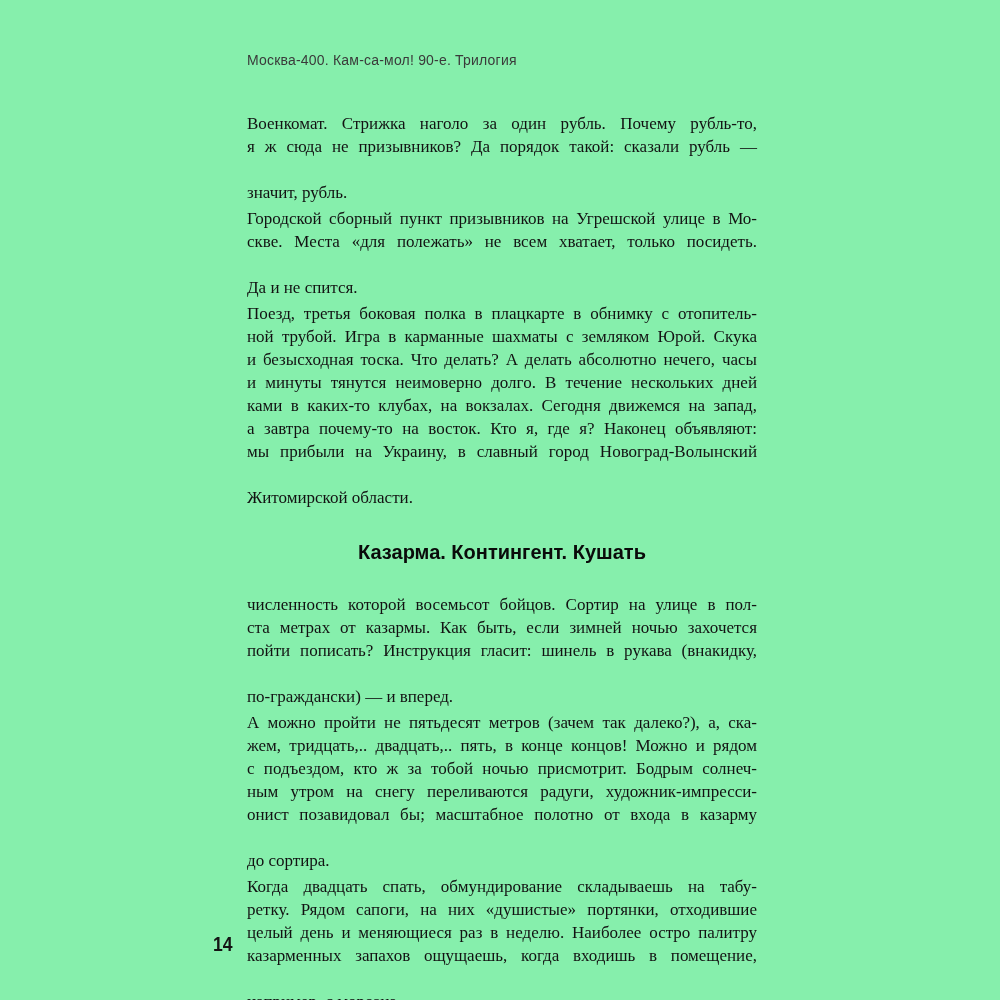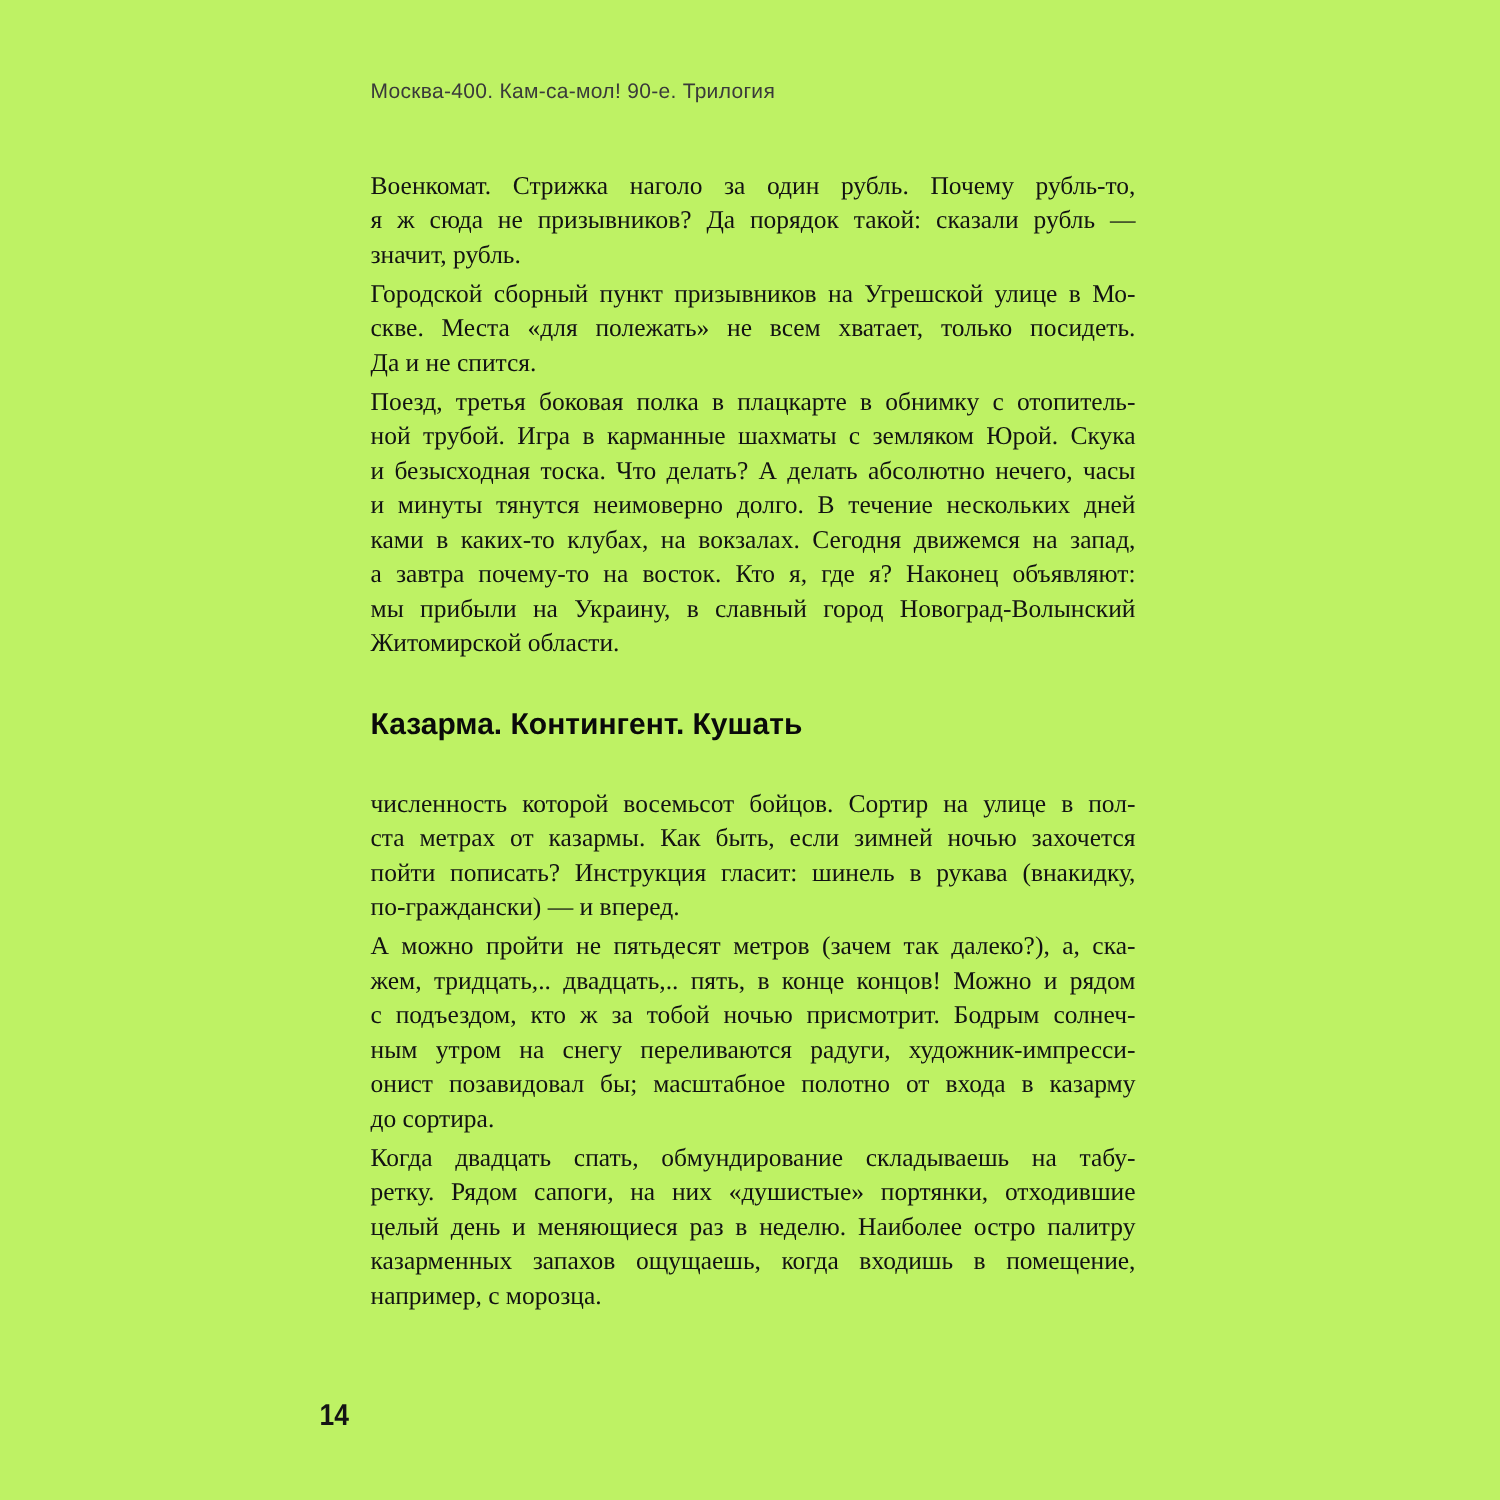--- a/index.html
+++ b/index.html
@@ -1,20 +1,20 @@
 <!DOCTYPE html>
 <html lang="ru"><head>
 <meta charset="utf-8">
 <style>
   html, body { margin: 0; padding: 0; background: #ffffff; }
   .page {
     position: relative;
     width: 1000px;
     height: 1000px;
-    background: #bef264;
+    background: #86efac;
     color: #101010;
     font-family: "Liberation Serif", serif;
     overflow: hidden;
   }
   .running-header {
     position: absolute;
     left: 247px;
     top: 52px;
     font-family: "Liberation Sans", sans-serif;
     font-size: 14px;
@@ -34,28 +34,29 @@
     line-height: 23px;
     color: #121212;
   }
   .line {
     display: block;
     text-align: justify;
     text-align-last: justify;
   }
   .line-last {
     text-align-last: left;
+    margin-top: 23px;
   }
   .section-heading {
     margin: 30px 0 28px 0;
     font-family: "Liberation Sans", sans-serif;
     font-size: 20px;
     line-height: 26px;
     font-weight: 700;
-    text-align: left;
+    text-align: center;
     color: #0a0a0a;
   }
   .page-number {
     position: absolute;
     left: 213px;
     top: 933px;
     font-family: "Liberation Sans", sans-serif;
     font-size: 20px;
     font-weight: 700;
     color: #141414;

